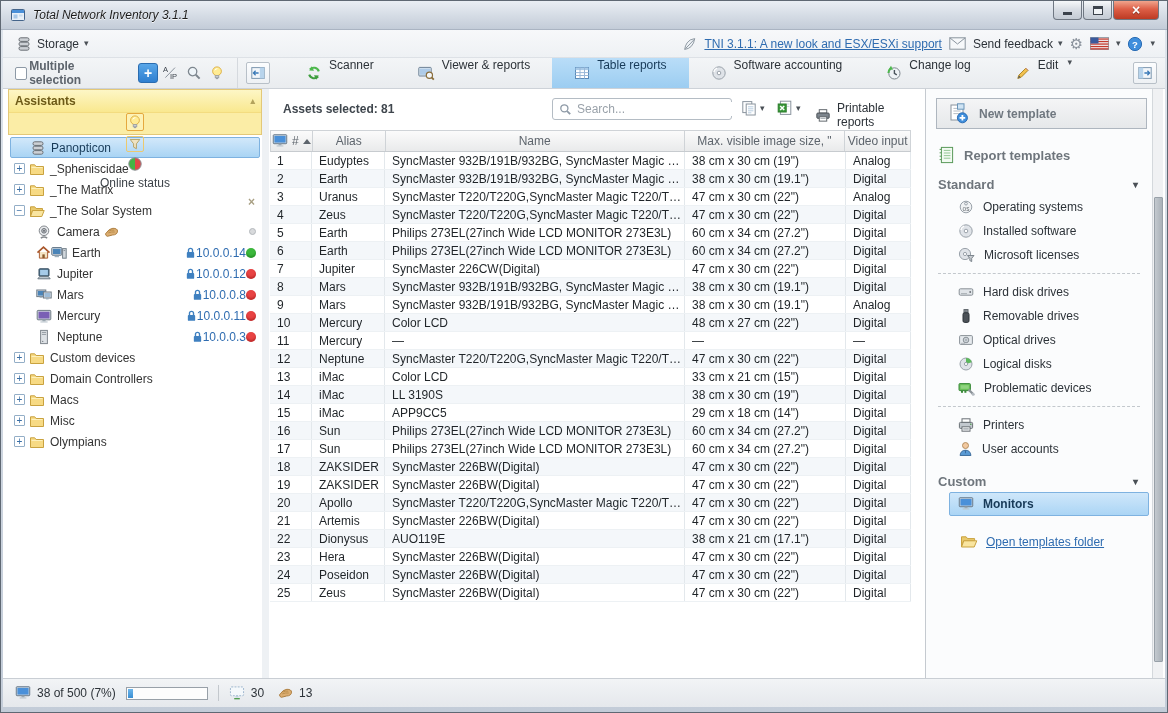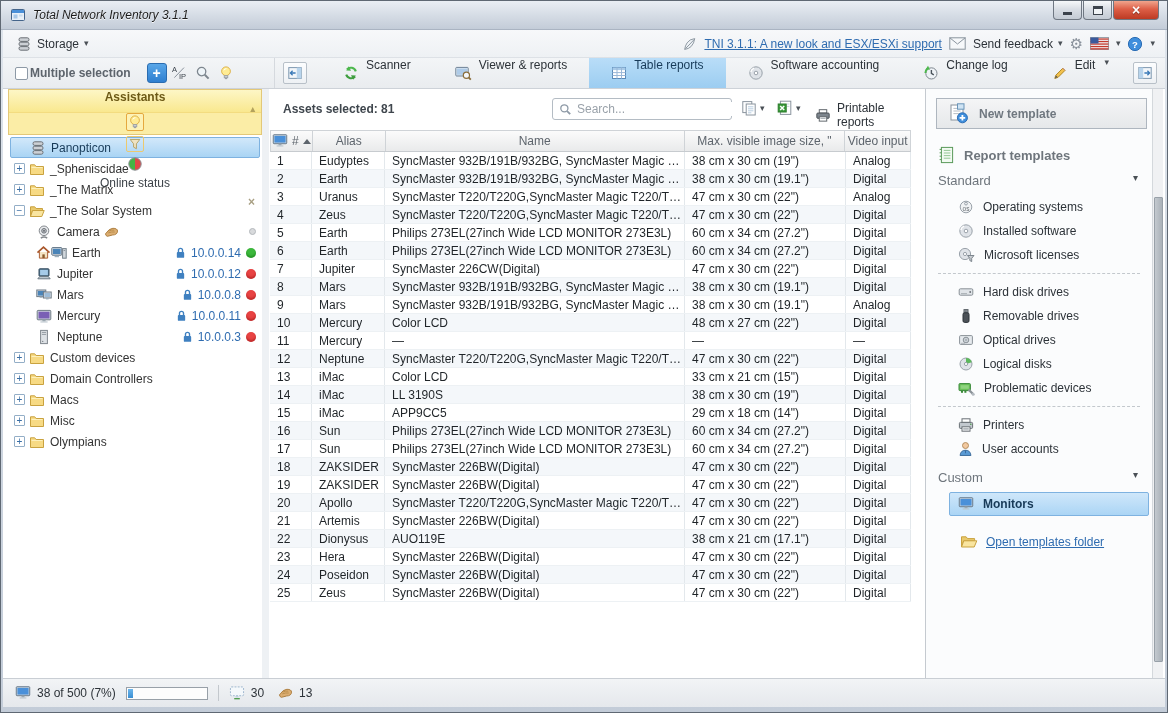--- a/index.html
+++ b/index.html
@@ -33,21 +33,21 @@
   .caret { color:#4a5056; font-size:9px; line-height:9px; }
   .toolbar-right { margin-left:auto; display:flex; align-items:center; gap:7px; padding-right:10px; }
   a.newslink { color:#2f6cb0; text-decoration:underline; }
   .feedback { display:flex; align-items:center; gap:5px; color:#2c3238; }
   .gear-glyph { font-size:15px; color:#8a929c; line-height:15px; }
 
   
   .tabrow { position:absolute; left:2px; top:57px; width:1162px; height:31px;
             background:linear-gradient(#f3f5f7,#e9ecef); border-bottom:1px solid #cdd2d8;
             display:flex; align-items:stretch; }
-  .selgroup { display:flex; align-items:center; gap:2px; padding:0 10px 0 12px; width:272px;
+  .selgroup { display:flex; align-items:center; gap:2px; padding:0 10px 0 12px; width:235px;
               border-right:1px solid #d5d9de; }
   .checkbox { width:13px; height:13px; border:1px solid #8d99a6; background:#fff; border-radius:2px; }
   .sel-label { font-weight:bold; color:#5d646c; margin-right:14px; }
   .sq-btn { width:20px; height:20px; display:flex; align-items:center; justify-content:center; border-radius:3px; }
   .plus-btn { background:linear-gradient(#58a6e8,#2f7fd0); color:#fff; font-weight:bold; font-size:14px; line-height:14px;
               border:1px solid #2a6cb0; }
   .tools-cluster { display:flex; align-items:center; gap:3px; }
   .collapse-btn { align-self:center; margin:0 14px 0 8px; width:24px; height:22px; border:1px solid #b8c0c8;
                   border-radius:2px; background:linear-gradient(#fcfdfe,#eef1f4); display:flex; align-items:center; justify-content:center; }
   .tabs { display:flex; align-items:stretch; }
@@ -58,39 +58,39 @@
                       border:1px solid #b8c0c8; border-radius:2px; background:linear-gradient(#fcfdfe,#eef1f4);
                       display:flex; align-items:center; justify-content:center; }
 
   
   .content { position:absolute; left:2px; top:88px; width:1162px; height:589px; background:#fff; }
 
   
   .left-panel { position:absolute; left:5px; top:0; width:254px; height:589px; background:#fff; overflow:hidden; }
   .assistants { border:1px solid #e3c878; }
   .assist-header { height:22px; background:linear-gradient(#fdf6c6,#f9e88f); display:flex; align-items:center;
-                   padding:0 6px; font-weight:bold; color:#6d5a17;flex-direction:column; }
+                   padding:0 6px; font-weight:bold; color:#6d5a17; }
   .assist-header .caret-up { margin-left:auto; color:#b3a25c; font-size:9px; }
   .assist-row { height:22px; background:#fbeda6; border-top:1px solid #f3dc80; display:flex; align-items:center; padding:0 6px; gap:5px;flex-direction:column; }
   .assist-btn { width:18px; height:18px; border:1px solid #e5a93f; border-radius:2px; background:#fdf2b6;
                 display:flex; align-items:center; justify-content:center; }
   .assist-btn.dim { border-color:#ecc96f; background:transparent; }
   .assist-close { margin-left:auto; color:#a9a084; font-weight:bold; font-size:12px; }
   .assist-label { color:#3c4248; }
 
   .tree { padding-top:2px; }
   .tree-row { display:flex; align-items:center; height:21px; padding:0 6px; }
   .tree-row.selected { border:1px solid #7eb2e0; border-radius:2px; background:linear-gradient(#d2e8fa,#a9d4f4);
                        color:#173a58; margin:0 2px; padding:0 4px; }
   .exp { width:11px; height:11px; min-width:11px; border:1px solid #93aec7; background:#fff; color:#3a6ea5;
          font-size:10px; line-height:9px; text-align:center; border-radius:1px; margin-right:4px; }
   .exp-spacer { width:15px; min-width:15px; }
   .lvl1 { padding-left:28px; }
   .tree-label { margin-left:5px; white-space:nowrap; }
-  .tree-right { margin-left:auto; display:flex; align-items:center; gap:5px; }
+  .tree-right { margin-left:auto; display:flex; align-items:center; gap:0; }
   .ip { color:#2f6cb0; }
   .dot { width:10px; height:10px; border-radius:50%; }
   .dot.green { background:#3cb83c; box-shadow:inset 0 -2px 2px rgba(0,90,0,.35); }
   .dot.red { background:#e84343; box-shadow:inset 0 -2px 2px rgba(120,0,0,.35); }
   .dot.gray { width:7px; height:7px; background:#d8dadc; border:1px solid #b4b8bc; }
   .icon { display:inline-flex; align-items:center; justify-content:center; }
   .icon svg { display:block; }
 
   
   .splitter { position:absolute; left:259px; top:0; width:7px; height:589px; background:#eef1f4; }
@@ -119,22 +119,22 @@
         overflow:hidden; white-space:nowrap; text-overflow:ellipsis; color:#1f2428; }
   .td span { overflow:hidden; white-space:nowrap; text-overflow:ellipsis; }
   .c0 { width:42px; } .c1 { width:73px; } .c2 { width:300px; } .c3 { width:161px; } .c4 { width:65px; border-right:1px solid #e3e8ec; }
 
   
   .right-panel { position:absolute; left:922px; top:0; width:227px; height:589px; background:#fbfcfd; border-left:1px solid #c5cad0; }
   .new-template-btn { margin:9px 5px 0 10px; height:31px; border:1px solid #aeb6bf; background:linear-gradient(#f4f5f6,#e6e8ea);
                       display:flex; align-items:center; gap:10px; padding-left:10px; font-weight:bold; color:#707880; }
   .rt-heading { margin-top:17px; padding-left:12px; display:flex; align-items:center; gap:9px;
                 font-weight:bold; font-size:13px; color:#6e757c; }
-  .section-header { margin-top:9px; height:22px; display:flex; align-items:flex-start; padding:0 14px 0 12px;
-                    font-weight:normal; font-size:13px; color:#6e757c; }
+  .section-header { margin-top:9px; height:22px; display:flex; align-items:center; padding:0 14px 0 12px;
+                    font-weight:bold; font-size:13px; color:#6e757c; }
   .section-header .caret { margin-left:auto; font-size:10px; color:#4a5056; }
   .rt-item { height:24px; display:flex; align-items:center; gap:9px; padding-left:32px; color:#2c3238; }
   .rt-item.selected { margin-left:23px; margin-right:3px; padding-left:8px; border:1px solid #7eb2e0; border-radius:2px;
                       background:linear-gradient(#cfe7fa,#abd5f5); font-weight:bold; color:#173a58; }
   .dashed-sep { border-top:1px dashed #c3c8cd; margin:6px 12px 6px 12px; }
   .open-folder { margin-top:18px; padding-left:34px; display:flex; align-items:center; gap:8px; }
   .open-folder a { color:#2f6cb0; text-decoration:underline; }
 
   
   .vscroll { position:absolute; left:1149px; top:0; width:11px; height:589px; background:#f0f1f3; border-left:1px solid #d4d8dc; }

